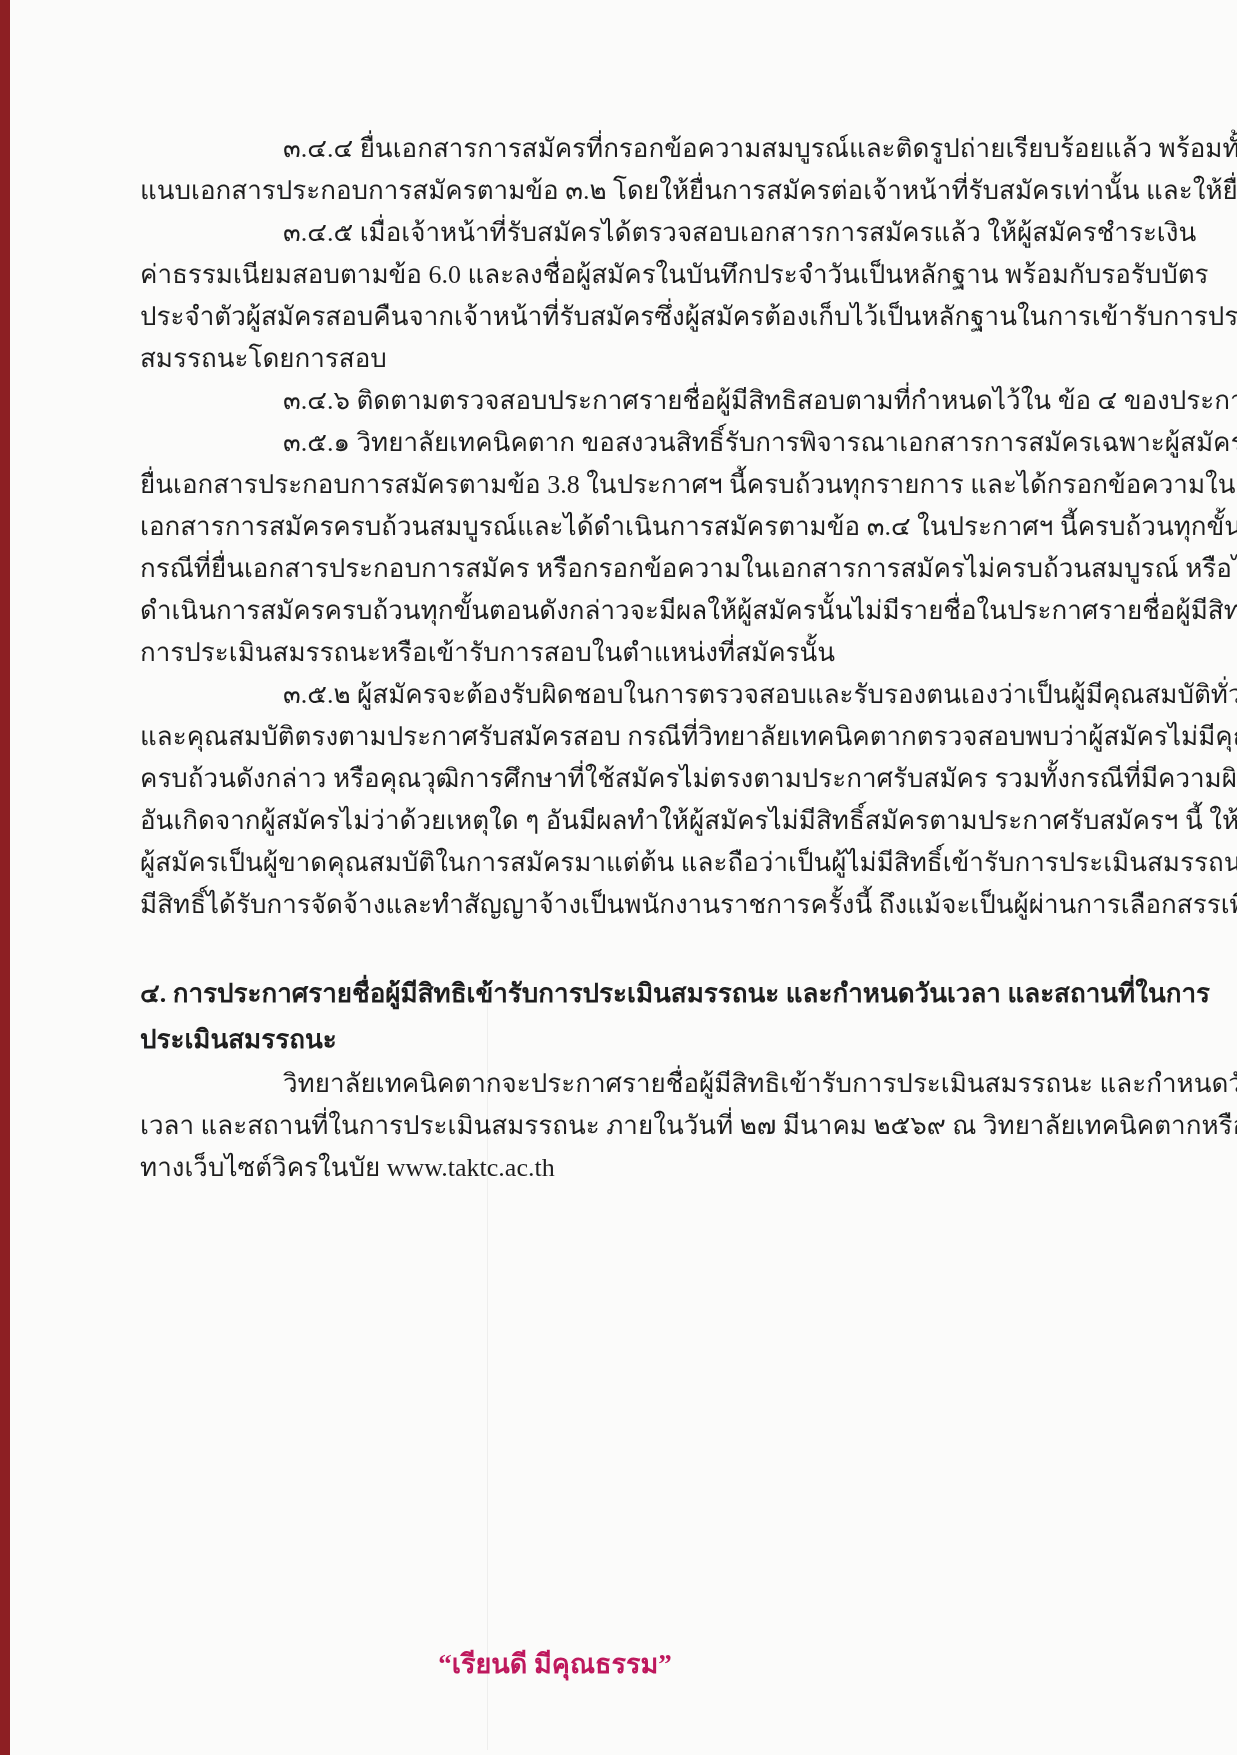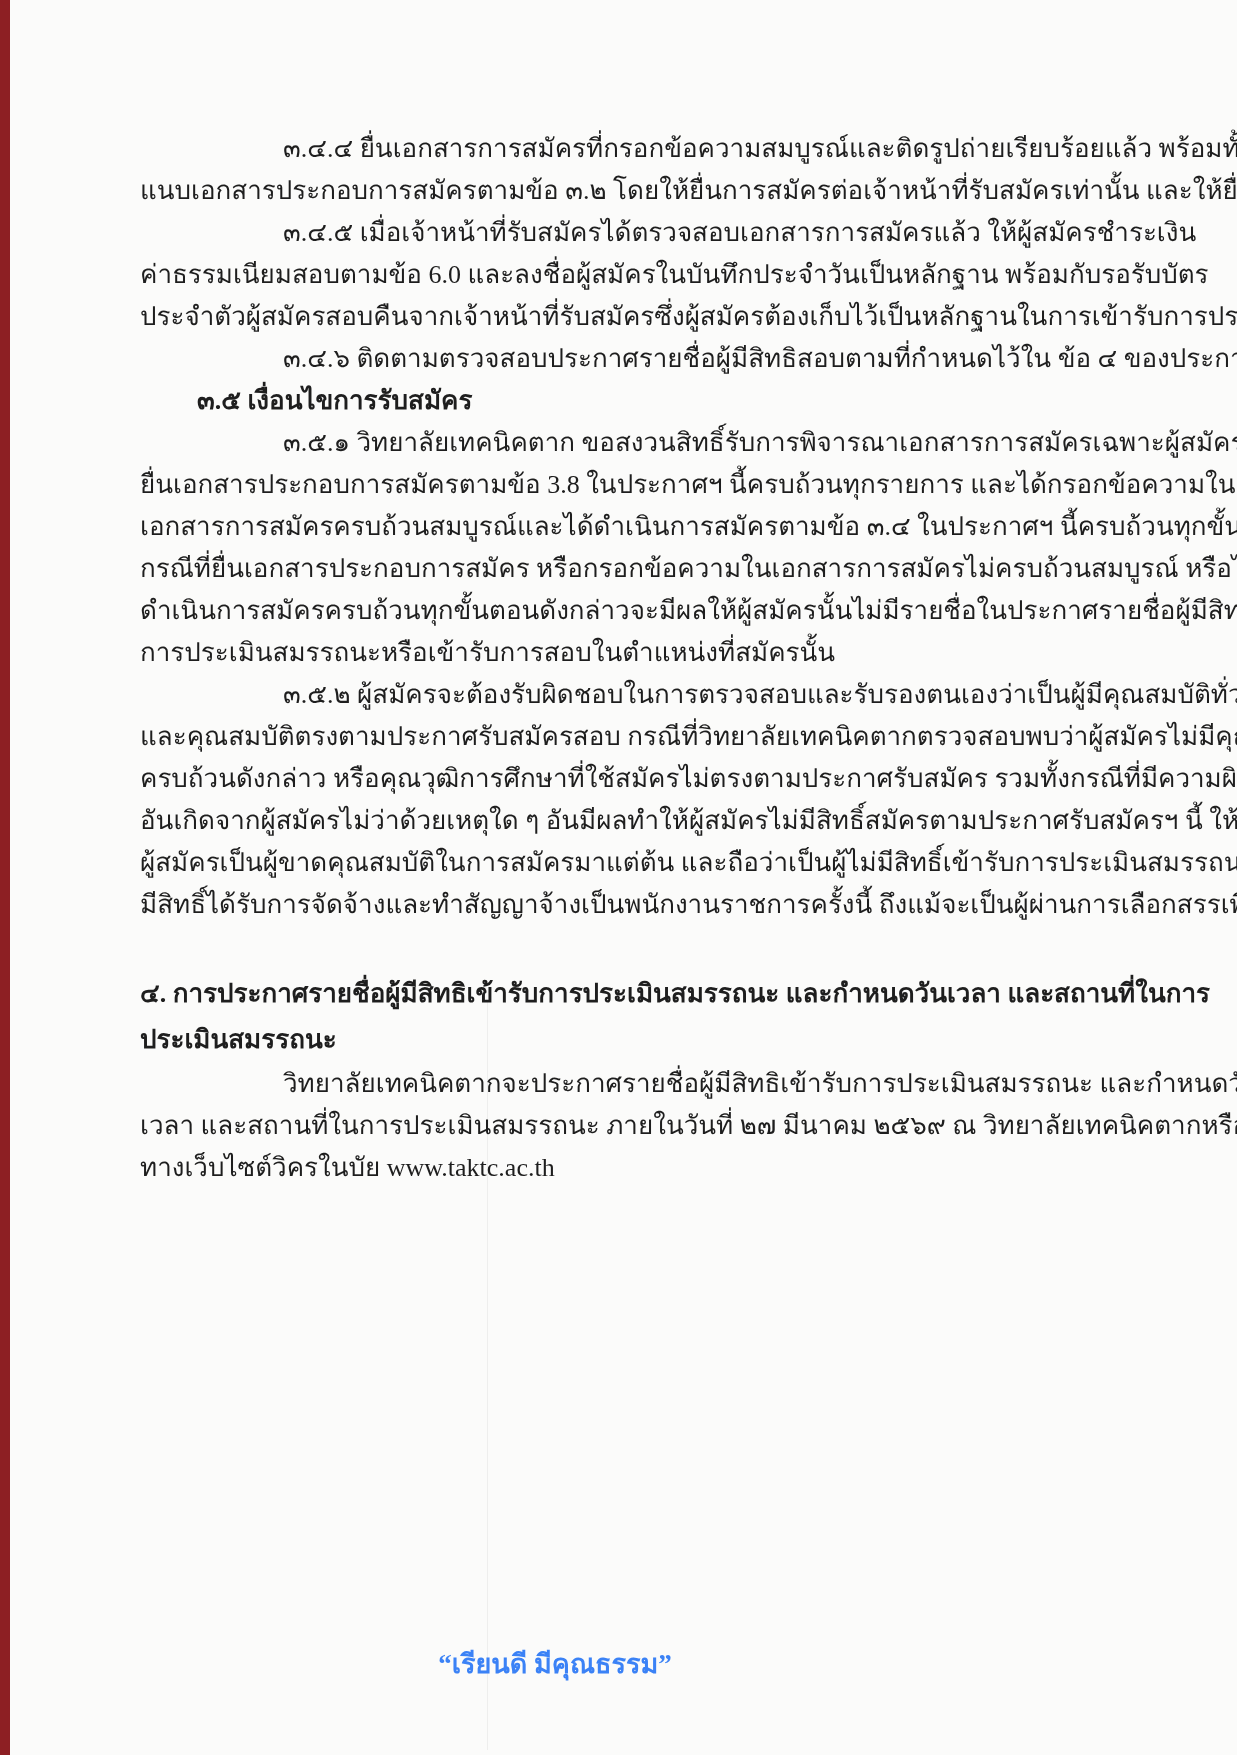--- a/index.html
+++ b/index.html
@@ -24,37 +24,37 @@
     font-size:26px;line-height:42px;
     text-align:left;
   }
   .line{white-space:nowrap;}
   .indent{padding-left:143px;}
   .h35{font-weight:bold;padding-left:57px;}
   .h4{font-weight:bold;line-height:46px;}
   .gap-before{margin-top:45px;}
   #footer-motto{
     position:absolute;left:140px;top:1642px;width:830px;
-    text-align:center;font-size:27px;font-weight:bold;color:#3b82f6;
+    text-align:center;font-size:27px;font-weight:bold;color:#be185d;
   }
 </style>
 </head>
 <body>
 
 <div id="page">
   <div id="scan-edge"></div>
   <div id="fold-line"></div>
   <div id="text-column">
       <div class="line indent">๓.๔.๔ ยื่นเอกสารการสมัครที่กรอกข้อความสมบูรณ์และติดรูปถ่ายเรียบร้อยแล้ว  พร้อมทั้ง</div>
       <div class="line flush">แนบเอกสารประกอบการสมัครตามข้อ  ๓.๒ โดยให้ยื่นการสมัครต่อเจ้าหน้าที่รับสมัครเท่านั้น  และให้ยื่น</div>
       <div class="line indent">๓.๔.๕ เมื่อเจ้าหน้าที่รับสมัครได้ตรวจสอบเอกสารการสมัครแล้ว  ให้ผู้สมัครชำระเงิน</div>
       <div class="line flush">ค่าธรรมเนียมสอบตามข้อ 6.0  และลงชื่อผู้สมัครในบันทึกประจำวันเป็นหลักฐาน  พร้อมกับรอรับบัตร</div>
       <div class="line flush">ประจำตัวผู้สมัครสอบคืนจากเจ้าหน้าที่รับสมัครซึ่งผู้สมัครต้องเก็บไว้เป็นหลักฐานในการเข้ารับการประเมิน</div>
+      <div class="line flush">สมรรถนะโดยการสอบ</div>
       <div class="line indent">๓.๔.๖ ติดตามตรวจสอบประกาศรายชื่อผู้มีสิทธิสอบตามที่กำหนดไว้ใน ข้อ ๔ ของประกาศฯ นี้</div>
-      <div class="line h35">๓.๕ เงื่อนไขการรับสมัคร</div>
       <div class="line indent">๓.๕.๑ วิทยาลัยเทคนิคตาก ขอสงวนสิทธิ์รับการพิจารณาเอกสารการสมัครเฉพาะผู้สมัครที่</div>
       <div class="line flush">ยื่นเอกสารประกอบการสมัครตามข้อ 3.8  ในประกาศฯ นี้ครบถ้วนทุกรายการ  และได้กรอกข้อความใน</div>
       <div class="line flush">เอกสารการสมัครครบถ้วนสมบูรณ์และได้ดำเนินการสมัครตามข้อ ๓.๔ ในประกาศฯ นี้ครบถ้วนทุกขั้นตอน</div>
       <div class="line flush">กรณีที่ยื่นเอกสารประกอบการสมัคร  หรือกรอกข้อความในเอกสารการสมัครไม่ครบถ้วนสมบูรณ์  หรือไม่ได้</div>
       <div class="line flush">ดำเนินการสมัครครบถ้วนทุกขั้นตอนดังกล่าวจะมีผลให้ผู้สมัครนั้นไม่มีรายชื่อในประกาศรายชื่อผู้มีสิทธิ์เข้ารับ</div>
       <div class="line flush">การประเมินสมรรถนะหรือเข้ารับการสอบในตำแหน่งที่สมัครนั้น</div>
       <div class="line indent">๓.๕.๒ ผู้สมัครจะต้องรับผิดชอบในการตรวจสอบและรับรองตนเองว่าเป็นผู้มีคุณสมบัติทั่วไป</div>
       <div class="line flush">และคุณสมบัติตรงตามประกาศรับสมัครสอบ  กรณีที่วิทยาลัยเทคนิคตากตรวจสอบพบว่าผู้สมัครไม่มีคุณสมบัติ</div>
       <div class="line flush">ครบถ้วนดังกล่าว หรือคุณวุฒิการศึกษาที่ใช้สมัครไม่ตรงตามประกาศรับสมัคร รวมทั้งกรณีที่มีความผิดพลาด</div>
       <div class="line flush">อันเกิดจากผู้สมัครไม่ว่าด้วยเหตุใด ๆ อันมีผลทำให้ผู้สมัครไม่มีสิทธิ์สมัครตามประกาศรับสมัครฯ นี้  ให้ถือว่า</div>

